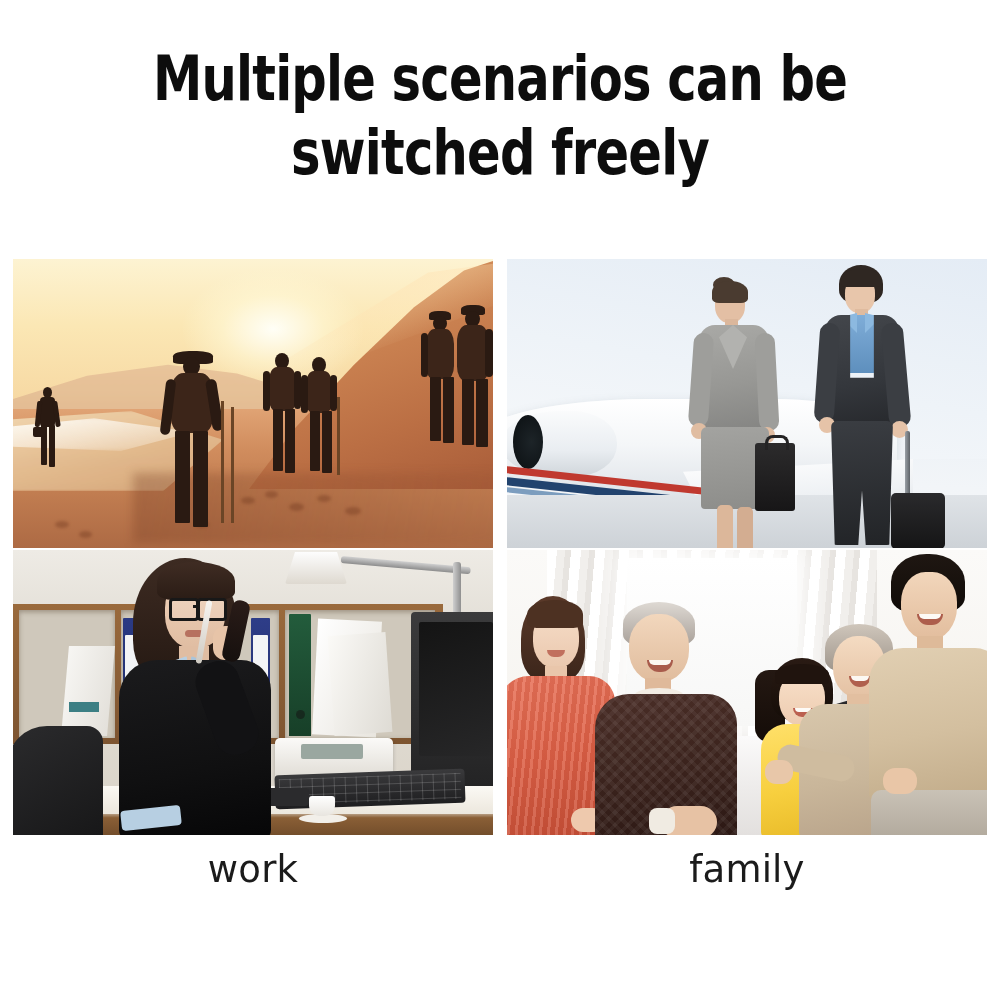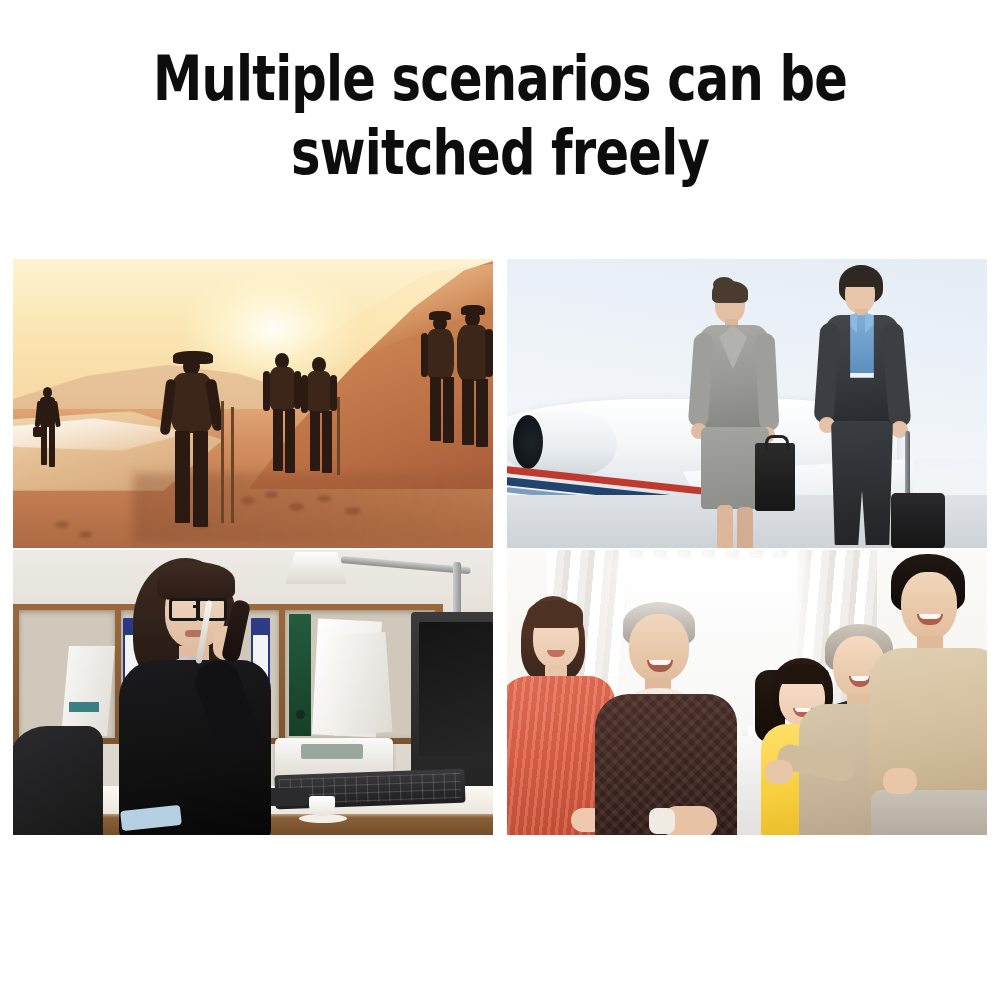--- a/index.html
+++ b/index.html
@@ -540,20 +540,21 @@
         <span style="left:48px;top:100px;width:30px;height:44px;background:#b7cfe2;clip-path:polygon(100% 0,100% 100%,0 24%);border-radius:2px;"></span>
         <span style="left:82px;top:100px;width:30px;height:46px;background:#a9c4da;clip-path:polygon(0 0,0 100%,100% 24%);border-radius:2px;"></span>
         <span style="left:10px;top:104px;width:152px;height:180px;background:linear-gradient(170deg,#1b1b1d 0%,#101011 60%,#060607 100%);border-radius:38px 30px 10px 10px;"></span>
         <span style="left:96px;top:104px;width:44px;height:96px;background:#121214;border-radius:20px;transform:rotate(-20deg);"></span>
         <span style="left:104px;top:70px;width:28px;height:34px;background:#e7c4a8;border-radius:12px;"></span>
         <span style="left:92px;top:44px;width:6px;height:64px;background:linear-gradient(180deg,#f7f5f1,#cfcac2);border-radius:3px;transform:rotate(10deg);"></span>
         <span style="left:118px;top:44px;width:18px;height:62px;background:linear-gradient(180deg,#2a1c18,#16100e);border-radius:8px;transform:rotate(12deg);"></span>
         <span style="left:12px;top:252px;width:60px;height:20px;background:#b7cfe2;border-radius:4px;transform:rotate(-6deg);"></span>
       </div>
     </div>
+    <div class="caption">work</div>
   </div>
 
   <div class="card row2">
     <div class="photo p-family">
       <div class="layer fm-curtain"></div>
       <div class="layer fm-window"></div>
       <div class="layer fm-sofa"></div>
       <div class="layer fm-sofa-arm"></div>
 
       <div class="person" style="left:2px;top:46px;width:112px;height:243px;">
@@ -608,15 +609,16 @@
         <span style="left:14px;top:0px;width:74px;height:58px;background:linear-gradient(180deg,#1f1712,#100b08);border-radius:48% 48% 26% 26%;"></span>
         <span style="left:24px;top:18px;width:56px;height:68px;background:linear-gradient(180deg,#f2d6bb,#e2bd9d);border-radius:44% 44% 48% 48%;"></span>
         <span style="left:40px;top:60px;width:26px;height:11px;background:#ad5e4c;border-radius:0 0 13px 13px;"></span>
         <span style="left:42px;top:60px;width:22px;height:5px;background:#fdfaf6;border-radius:0 0 6px 6px;"></span>
         <span style="left:40px;top:82px;width:26px;height:16px;background:#deba99;"></span>
         <span style="left:-8px;top:94px;width:134px;height:152px;background:linear-gradient(170deg,#e1cfb2 0%,#d3bf9f 55%,#c1ab89 100%);border-radius:34px 28px 6px 6px;"></span>
         <span style="left:-6px;top:236px;width:130px;height:52px;background:linear-gradient(180deg,#c9c2b6,#b0a89b);border-radius:10px 10px 0 0;"></span>
         <span style="left:6px;top:214px;width:34px;height:26px;background:#e9c6a7;border-radius:12px;"></span>
       </div>
     </div>
+    <div class="caption">family</div>
   </div>
 
 </div>
 
 </body></html>

